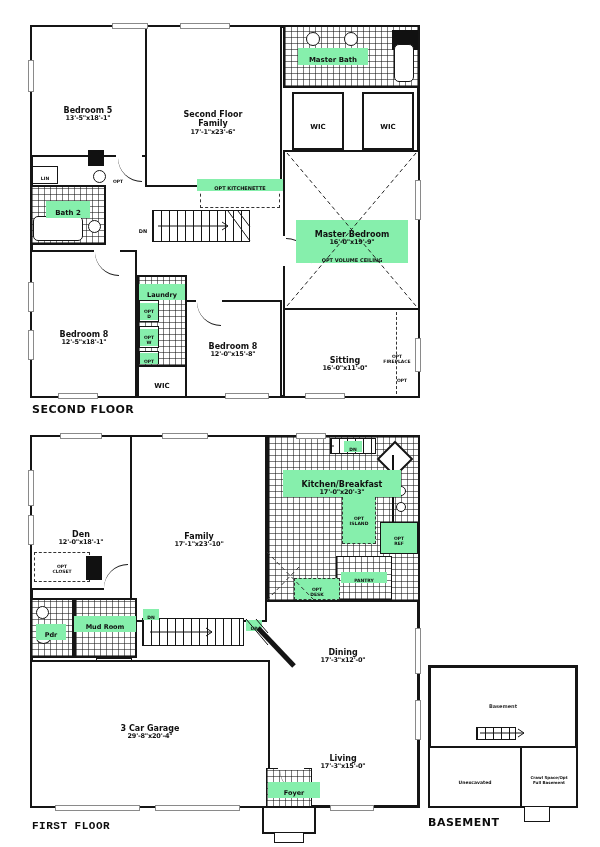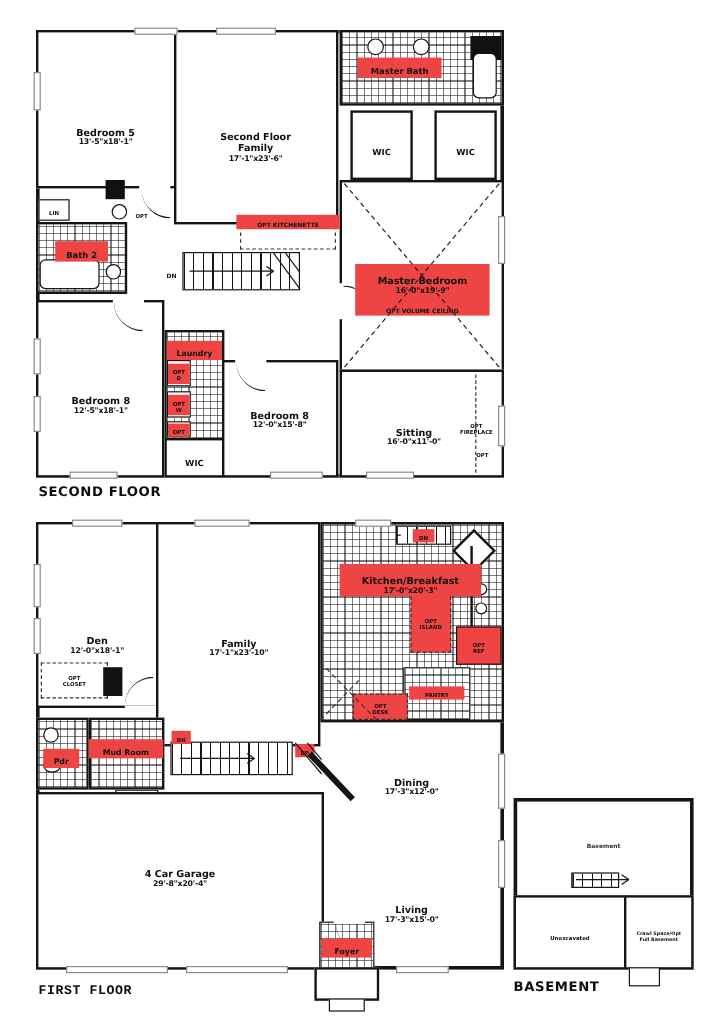--- a/index.html
+++ b/index.html
@@ -23,21 +23,21 @@
   .rr{border-radius:5px;}
   .arc{position:absolute;box-sizing:border-box;}
   .arc-tl{border-top:1px solid #151515;border-top-left-radius:100%;}
   .arc-tr{border-top:1px solid #151515;border-top-right-radius:100%;}
   .arc-bl{border-bottom:1px solid #151515;border-bottom-left-radius:100%;}
   .lbl{position:absolute;font-weight:700;font-size:8px;line-height:1.2;text-align:center;
        white-space:pre-line;color:#101010;}
   .lbl .dims{display:block;font-size:6.5px;font-weight:700;letter-spacing:-0.2px;}
   .lbl .note{display:block;font-size:5px;font-weight:700;}
   .t7{font-size:7px;} .t6{font-size:6.5px;} .t5{font-size:5px;} .t4{font-size:4.5px;line-height:1.25;}
-  .bgw{background:#ef4444;}
+  .bgw{background:#86efac;}
   .title{position:absolute;font-weight:700;font-size:11px;letter-spacing:.5px;color:#0d0d0d;}
   svg.ov{position:absolute;left:0;top:0;pointer-events:none;}
   .stove{position:absolute;width:26px;height:26px;border:2px solid #151515;background:#fff;
          transform:rotate(45deg);box-sizing:border-box;}
 </style>
 </head>
 <body>
 
 <div id="sheet">
 
@@ -234,24 +234,24 @@
     <div class="lbl t4 bgw" style="left:143px;top:609px;width:16px;">
       <span>DN</span></div>
     <div class="lbl t4 bgw" style="left:246px;top:620px;width:16px;">
       <span>UP</span></div>
     <div class="lbl" style="left:295px;top:638px;width:96px;">
       <span>Dining</span>
       <span class="dims">17'-3"x12'-0"</span></div>
     <div class="lbl" style="left:295px;top:744px;width:96px;">
       <span>Living</span>
       <span class="dims">17'-3"x15'-0"</span></div>
-    <div class="lbl t6 bgw" style="left:268px;top:782px;width:42px;">
+    <div class="lbl t6 bgw" style="left:268px;top:782px;width:52px;">
       <span>Foyer</span></div>
     <div class="lbl" style="left:95px;top:714px;width:110px;">
-      <span>4 Car Garage</span>
+      <span>3 Car Garage</span>
       <span class="dims">29'-8"x20'-4"</span></div>
 
     <div class="title" style="left:32px;top:820px;font-family:Liberation Mono, monospace;">FIRST FLOOR</div>
   </div>
 
   <div>
     <div class="rm outer" style="left:428px;top:665px;width:150px;height:143px;"></div>
     <div class="rm" style="left:428px;top:746px;width:94px;height:62px;"></div>
     <div class="rm" style="left:520px;top:746px;width:58px;height:62px;"></div>
     <div class="stair" style="left:476px;top:727px;width:40px;height:13px;"></div>

